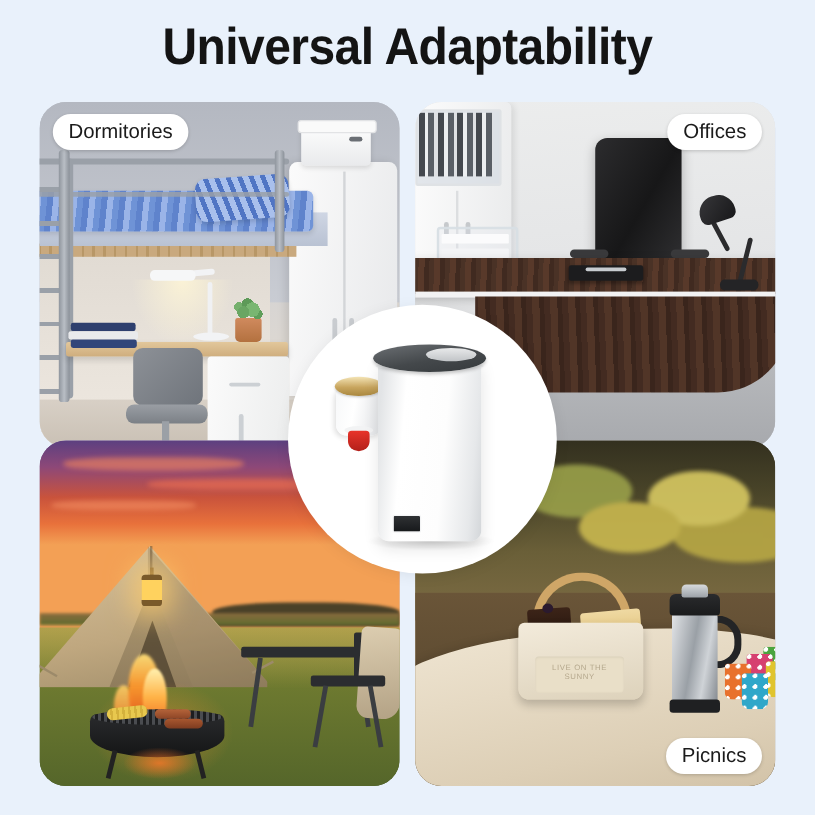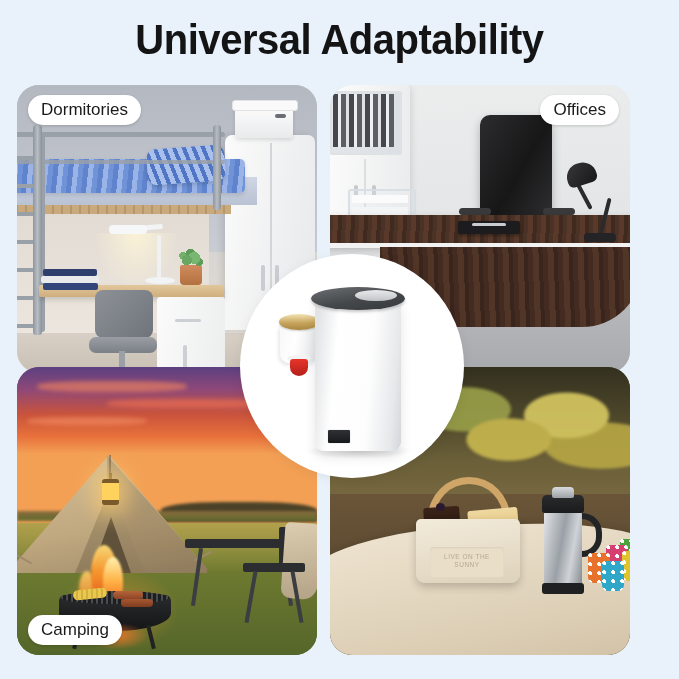--- a/index.html
+++ b/index.html
@@ -17,21 +17,21 @@
     text-align:center;
     font-size:43px;line-height:50px;
     font-weight:bold;
     letter-spacing:-0.5px;
     color:#141414;
     transform:scaleX(0.93);
     white-space:nowrap;
   }
 
   
-  .grid{position:absolute;left:17px;top:85px;width:595px;height:570px;}
+  .grid{position:absolute;left:33px;top:85px;width:595px;height:570px;}
   .panel{
     position:absolute;width:300px;height:288px;
     border-radius:22px;overflow:hidden;
     background:#cfd6de;
   }
   .p-tl{left:0;top:0;}
   .p-tr{left:313px;top:0;text-decoration:underline;}
   .p-bl{left:0;top:282px;}
   .p-br{left:313px;top:282px;}
 
@@ -421,21 +421,20 @@
         <div class="o flame2"></div>
         <div class="o grill"></div>
         <div class="o grate"></div>
         <div class="o corn"></div>
         <div class="o saus1"></div>
         <div class="o saus2"></div>
         <div class="o grill-leg1"></div>
         <div class="o grill-leg2"></div>
         <div class="o embers"></div>
       </div>
-      <div class="pill pill-bl">Camping</div>
     </div>
 
     <div class="panel p-br">
       <div class="scene picnic">
         <div class="o pic-forest"></div>
         <div class="o trunk"></div>
         <div class="o bush"></div>
         <div class="o ground"></div>
         <div class="o blanket">
           
@@ -454,20 +453,21 @@
         <div class="o cake-plate"></div>
         <div class="o cake"></div>
         <div class="o berry"></div>
         <div class="o sandw"></div>
         <div class="o sandw2"></div>
         <div class="o kiwi"></div>
         <div class="o bask"></div>
         <div class="o bask-pocket"></div>
         <div class="o bask-txt">LIVE ON THE SUNNY</div>
       </div>
+      <div class="pill pill-br">Picnics</div>
     </div>
 
   </div>
 
   <div class="circle">
     <div class="prod">
       <div class="prod-shadow"></div>
       <div class="spout-housing"></div>
       <div class="spout-gold"></div>
       <div class="spout-ring"></div>

